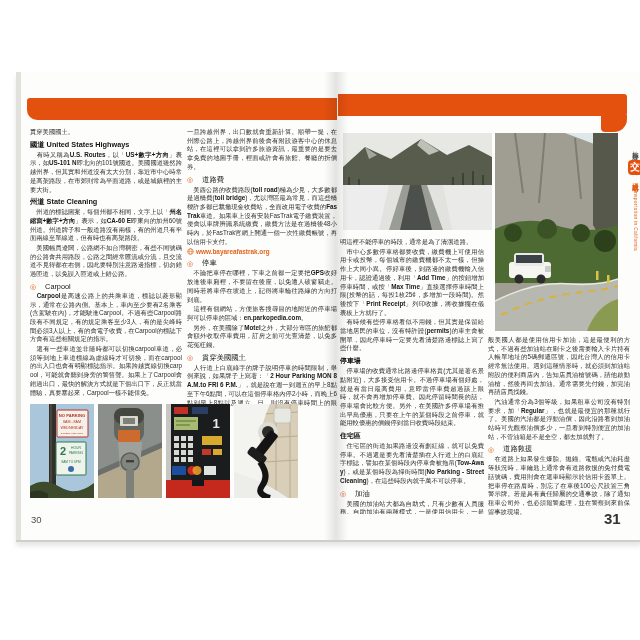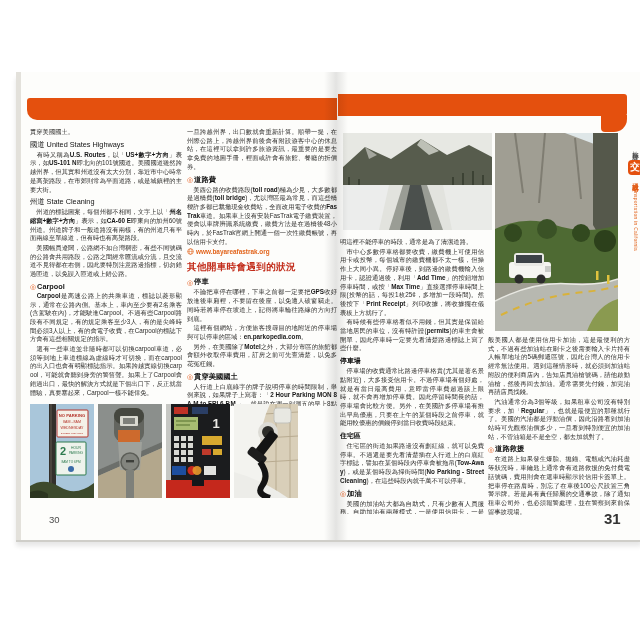--- a/index.html
+++ b/index.html
@@ -9,30 +9,30 @@
   .gutter{position:absolute;left:303px;top:0;width:24px;height:100%;
     background:linear-gradient(to right,rgba(0,0,0,0),rgba(0,0,0,.10) 50%,rgba(0,0,0,0));pointer-events:none;}
   .bar{position:absolute;background:#e4500e;}
   .bar-left{left:6px;top:26px;width:310px;height:22px;border-radius:3px 0 0 10px;}
   .bar-right{left:317px;top:22px;width:289px;height:22px;border-radius:0 3px 3px 0;}
   .bar-hook{left:580px;top:43px;width:26px;height:17px;border-radius:0 0 13px 4px;}
   .col{position:absolute;overflow:hidden;}
   .para{font-size:6.3px;line-height:8.7px;text-align:justify;text-justify:inter-character;
     word-break:break-all;color:#2e2d2b;margin:0 0 1px 0;}
   .para b{font-weight:bold;color:#181818;}
-  .h-black{font-size:7.3px;font-weight:normal;color:#141414;margin:3px 0 1px 0;}
-  .h-bullet{font-size:7.3px;font-weight:bold;color:#141414;margin:3px 0 1px 0;display:flex;align-items:center;gap:1px;text-align:center;}
+  .h-black{font-size:7.3px;font-weight:bold;color:#141414;margin:3px 0 1px 0;}
+  .h-bullet{font-size:7.3px;font-weight:normal;color:#141414;margin:3px 0 1px 0;display:flex;align-items:center;gap:9px;text-align:center;}
   .h-bullet .bullet{color:#e4500e;font-size:7px;line-height:7px;}
   .h-sub{font-size:6.9px;font-weight:bold;color:#101010;margin:3px 0 1px 0;}
   .h-red{font-size:9.6px;font-weight:bold;color:#c22a18;margin:6px 0 3px 0;letter-spacing:.3px;}
   .link-row{font-size:6.4px;font-weight:bold;color:#e2641c;margin:2px 0;display:flex;align-items:center;gap:2px;}
   .photo{position:absolute;overflow:hidden;background:#ccc;}
   .photo svg{display:block;}
   .pnum{position:absolute;color:#4c4c4c;}
-  .pnum-left{left:28px;top:442px;font-size:9.5px;font-weight:500;}
+  .pnum-left{left:10px;top:442px;font-size:9.5px;font-weight:500;}
   .pnum-right{left:583px;top:438px;font-size:15px;font-weight:bold;color:#333;}
   .side-tab{position:absolute;left:604px;top:74px;width:20px;display:flex;flex-direction:column;align-items:center;gap:3px;}
   .tab-cat{writing-mode:vertical-rl;text-orientation:upright;font-size:6.6px;color:#3a3a3a;letter-spacing:1px;}
   .tab-dots{color:#9a9a9a;font-size:5px;line-height:4px;}
   .tab-badge{width:15px;height:15px;background:#e4500e;border-radius:4px;color:#fff;font-size:9.5px;font-weight:bold;
     display:flex;align-items:center;justify-content:center;}
   .tab-sub{writing-mode:vertical-rl;text-orientation:upright;font-size:6.6px;font-weight:bold;color:#e25a14;letter-spacing:1px;}
   .tab-en{writing-mode:vertical-rl;text-orientation:mixed;font-size:4.9px;color:#e2641c;letter-spacing:.3px;}
 </style>
 </head>
@@ -67,21 +67,20 @@
         </div>
         <div class="para"><span>　美西公路的收費路段(</span><b>toll road</b><span>)極為少見，大多數都是過橋費(</span><b>toll bridge</b><span>)，尤以灣區最為常見，而這些橋樑許多都已裁撤現金收費站，全面改用電子收費的</span><b>FasTrak</b><span>車道。如果車上沒有安裝FasTrak電子繳費裝置，便會以車牌辨識系統繳費，繳費方法是在過橋後48小時內，於FasTrak官網上開通一個一次性繳費帳號，再以信用卡支付。</span></div>
         <div class="link-row">
           <svg width="7" height="7" viewBox="0 0 10 10">
             <circle cx="5" cy="5" r="4" fill="none" stroke="#e2641c" stroke-width="1"></circle>
             <ellipse cx="5" cy="5" rx="2" ry="4" fill="none" stroke="#e2641c" stroke-width=".7"></ellipse>
             <line x1="1" y1="5" x2="9" y2="5" stroke="#e2641c" stroke-width=".7"></line>
           </svg>
           <span>www.bayareafastrak.org</span>
         </div>
-        <div class="h-red"><span>其他開車時會遇到的狀況</span></div>
         <div class="h-bullet">
           <span class="bullet">◎</span>
           <span><span>停車</span></span>
         </div>
         <div class="para"><span>　不論把車停在哪裡，下車之前都一定要把</span><b>GPS</b><span>收好放進後車廂裡，不要留在後座，以免遭人破窗竊走。同時若將車停在坡道上，記得將車輪往路緣的方向打到底。</span></div>
         <div class="para"><span>　這裡有個網站，方便旅客搜尋目的地附近的停車場與可以停車的區域：</span><b>en.parkopedia.com</b><span>。</span></div>
         <div class="para"><span>　另外，在美國除了</span><b>Motel</b><span>之外，大部分市區的旅館都會額外收取停車費用，訂房之前可先查清楚，以免多花冤枉錢。</span></div>
         <div class="h-bullet">
           <span class="bullet">◎</span>
           <span><span>貫穿美國國土</span></span>

